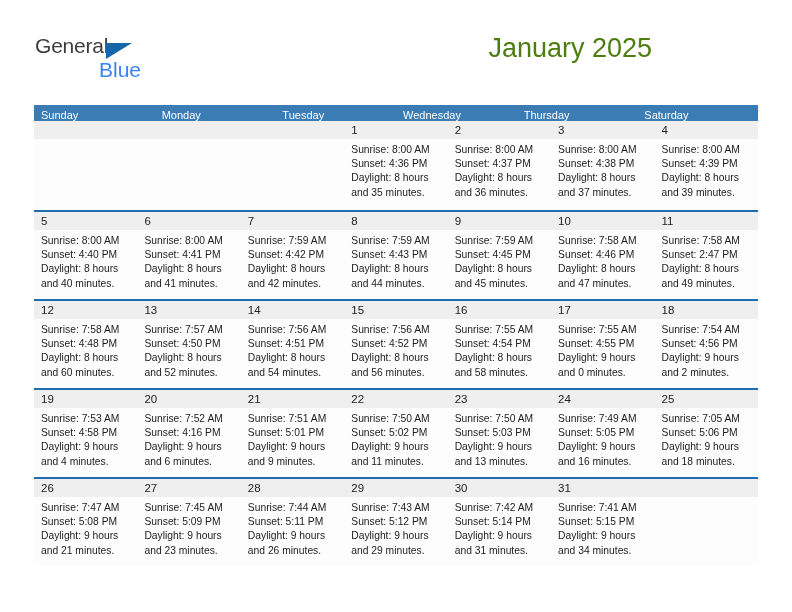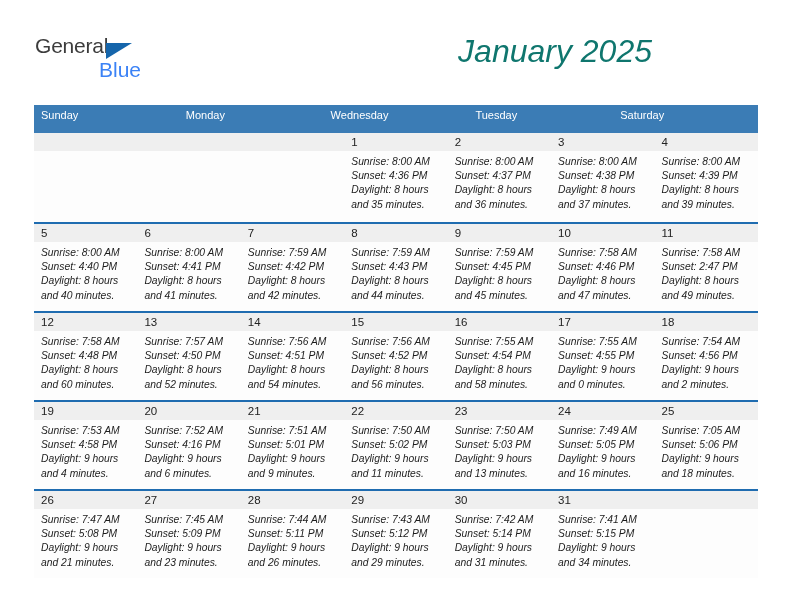--- a/index.html
+++ b/index.html
@@ -54,25 +54,24 @@
     left: 64px;
     top: 24px;
     font-size: 21px;
     color: #3b82f6;
     font-family: "Liberation Sans", sans-serif;
   }
   .title {
     position: absolute;
     right: 36px;
     top: 33px;
-    font-size: 32px;
-    color: #0f766e;
+    font-size: 27px;
+    color: #4d7c0f;
     text-align: right;
     white-space: nowrap;
-    font-style: italic;
   }
   .subtitle {
     position: absolute;
     right: 36px;
     top: 78px;
     font-size: 14px;
     color: #1a1a1a;
     text-align: right;
     white-space: nowrap;
   }
@@ -80,21 +79,21 @@
   
   .calendar {
     position: absolute;
     left: 34px;
     top: 105px;
     width: 724px;
   }
   .dow-row {
     display: flex;
     background: #3b7cb5;
-    height: 28px;
+    height: 16px;
   }
   .dow {
     flex: 1 1 0;
     color: #ffffff;
     font-size: 11px;
     line-height: 21px;
     padding-left: 7px;
     white-space: nowrap;
   }
   .week {
@@ -114,21 +113,20 @@
     background: #efefef;
   }
   .cell-daynum {
     font-size: 11.5px;
     color: #222222;
     line-height: 18px;
     padding-left: 7px;
   }
   .cell-body {
     padding: 4px 5px 0 7px;
-    font-style: italic;
   }
   .cell-body div {
     font-size: 10.3px;
     line-height: 14.2px;
     color: #1c1c1c;
     white-space: nowrap;
   }
 </style>
 </head>
 <body>
@@ -141,22 +139,23 @@
       <span class="logo-triangle"></span>
       <span class="logo-blue">Blue</span>
     </div>
     <div class="title">January 2025</div>
   </div>
 
   <div class="calendar">
     <div class="dow-row" id="dow-row">
         <div class="dow">Sunday</div>
         <div class="dow">Monday</div>
+        <div class="dow">Tuesday</div>
         <div class="dow">Wednesday</div>
-        <div class="dow">Tuesday</div>
+        <div class="dow">Thursday</div>
         <div class="dow">Saturday</div>
       </div>
     <div id="weeks-container">
         <div class="week first">
           <div class="cell empty">
             <div class="cell-daynum-strip">
               <div class="cell-daynum"></div>
             </div>
           </div>
           <div class="cell empty">

